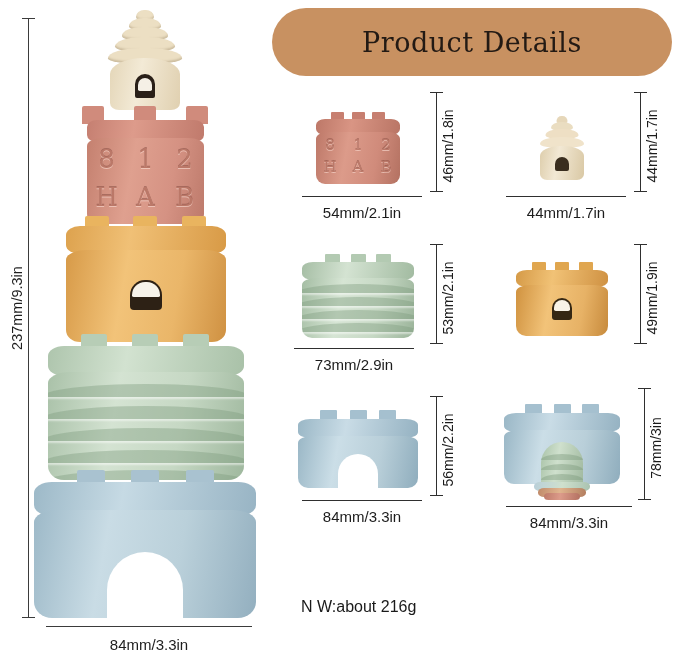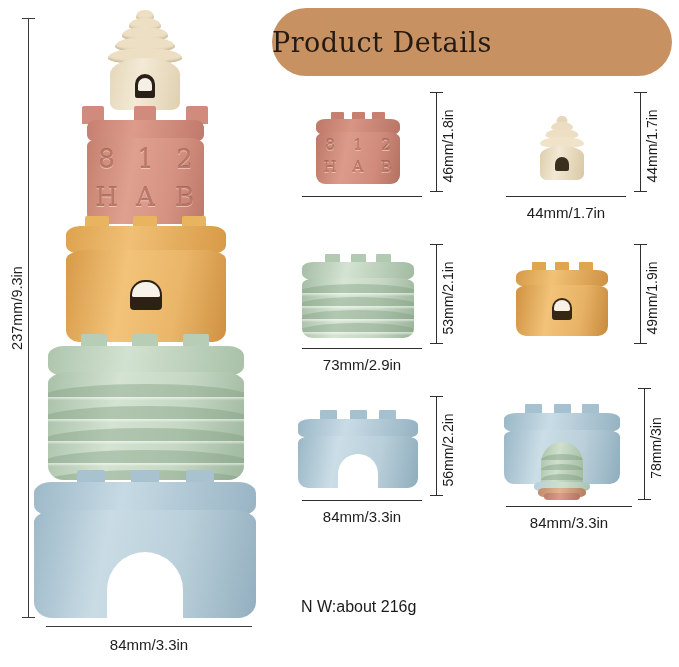--- a/index.html
+++ b/index.html
@@ -11,21 +11,21 @@
     position: relative;
   }
 
   
   .header-pill {
     position: absolute;
     left: 272px; top: 8px;
     width: 400px; height: 68px;
     background: #c89161;
     border-radius: 34px;
-    display: flex; align-items: center; 
+    display: flex; align-items: center; justify-content: center;
   }
   .header-pill .title {
     font-family: "DejaVu Serif", serif;
     font-size: 27px;
     color: #231a14;
     letter-spacing: 0.5px;
   }
 
   
   .tower-panel { position: absolute; left: 0; top: 0; width: 272px; height: 667px; }
@@ -326,20 +326,21 @@
       </div>
       <div class="pdim-v" style="left:136px;">
         <div class="c t"></div>
         <div class="l"></div>
         <div class="c b"></div>
         <div class="txt">46mm/1.8in</div>
       </div>
     </div>
     <div class="pdim-h" style="left:8px; top:104px; width:120px;">
       <div class="l"></div>
+      <div class="txt">54mm/2.1in</div>
     </div>
   </div>
 
   <div class="cell" style="left:220px; top:0;">
     <div class="part-stage">
       <div class="part-art" style="left:40px; right:40px; bottom:12px; height:64px;">
         <div style="position:absolute;left:50%;transform:translateX(-50%);top:0;width:11px;height:8px;background:#e6d7b9;border-radius:50%/70% 70% 40% 40%;"></div>
         <div style="position:absolute;left:50%;transform:translateX(-50%);top:6px;width:22px;height:9px;background:#eaddc1;border-radius:50%/70% 70% 40% 40%;"></div>
         <div style="position:absolute;left:50%;transform:translateX(-50%);top:13px;width:33px;height:10px;background:#eedfc4;border-radius:50%/70% 70% 40% 40%;"></div>
         <div style="position:absolute;left:50%;transform:translateX(-50%);top:21px;width:44px;height:11px;background:#f0e3ca;border-radius:50%/70% 70% 40% 40%;"></div>
@@ -376,21 +377,21 @@
           <div class="wave" style="top:45px;height:9px;"></div>
         </div>
       </div>
       <div class="pdim-v" style="left:136px;">
         <div class="c t"></div>
         <div class="l"></div>
         <div class="c b"></div>
         <div class="txt">53mm/2.1in</div>
       </div>
     </div>
-    <div class="pdim-h" style="left:8px; top:104px; width:120px;">
+    <div class="pdim-h" style="left:0; top:104px; width:120px;">
       <div class="l"></div>
       <div class="txt">73mm/2.9in</div>
     </div>
   </div>
 
   <div class="cell" style="left:220px; top:152px;">
     <div class="part-stage">
       <div class="part-art" style="left:18px; right:18px; bottom:8px; height:74px;">
         <div class="mini-crens" style="top:0;height:11px;padding:0 6px;">
           <span style="width:14px;height:11px;background:#e0a64f;"></span>

